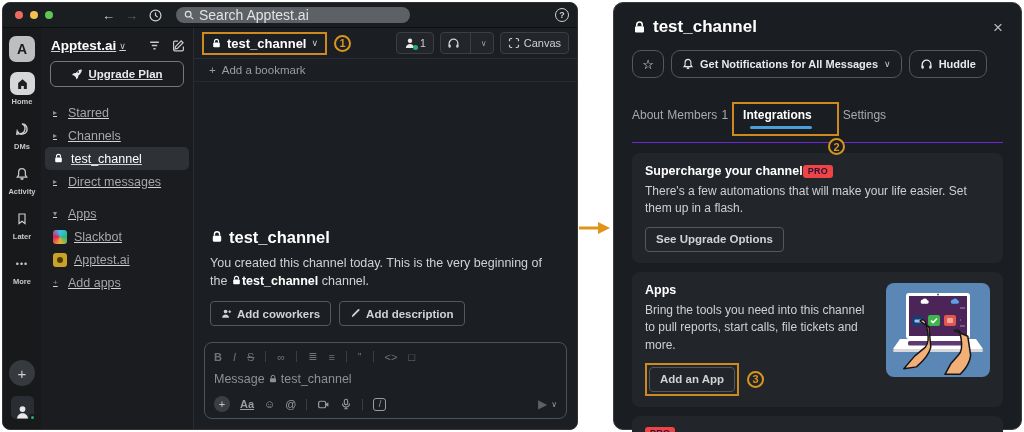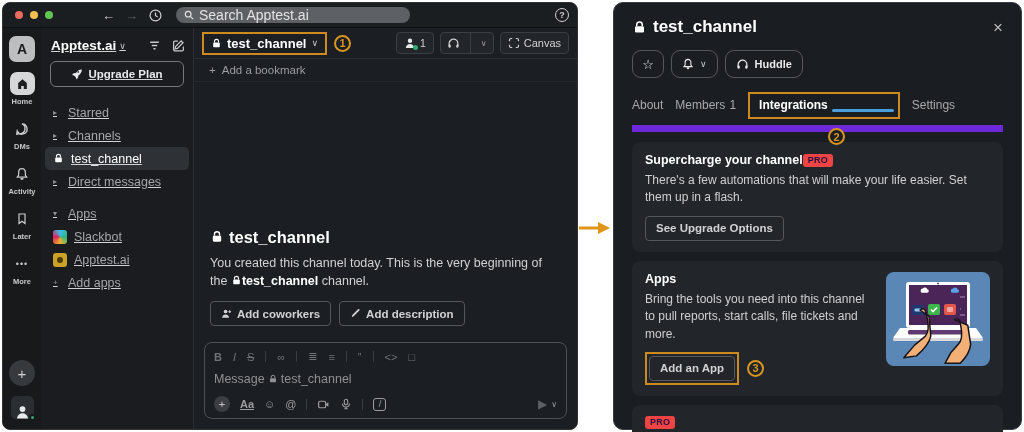--- a/index.html
+++ b/index.html
@@ -97,24 +97,24 @@
 
   
   .modal { position:absolute; left:613px; top:2px; width:409px; height:428px; background:#1a1d21; border:1px solid #3a3d42; border-radius:10px; padding:14px 18px; display:flex; flex-direction:column; }
   .modal-title-row { display:flex; align-items:center; gap:6px; }
   .modal-title { color:#ffffff; font-weight:bold; font-size:17px; }
   .modal-close { margin-left:auto; color:#b9bbbd; font-size:17px; line-height:1; }
   .modal-actions { display:flex; align-items:center; gap:7px; margin-top:13px; }
   .mbtn { height:28px; border:1px solid #565759; border-radius:9px; background:transparent; color:#e8e9ea; display:inline-flex; align-items:center; gap:6px; padding:0 10px; font-size:11px; font-weight:bold; font-family:inherit; }
   .mbtn .chev{font-weight:normal; font-size:9px; color:#c8c9cb;}
   .star-btn { width:32px; justify-content:center; padding:0; font-size:13px; font-weight:normal; }
-  .tabs { display:flex; align-items:flex-start; gap:12px; margin-top:14px; position:relative; border-bottom:7px solid #6d28d9; padding-bottom:6px; }
+  .tabs { display:flex; align-items:flex-start; gap:4px; margin-top:24px; position:relative; border-bottom:1px solid #6d28d9; padding-bottom:6px; }
   .tab { color:#a8aaad; font-size:12px; padding-top:6px; }
   .tab .tcount{ margin-left:4px; }
-  .tab-active-box { border:2px solid #cf8a1f; padding:4px 4px 5px 9px; margin-top:0; display:flex; flex-direction:row; align-items:flex-end; gap:4px; }
+  .tab-active-box { border:2px solid #cf8a1f; padding:4px 25px 5px 9px; margin-top:0; display:flex; flex-direction:column; align-items:flex-end; gap:4px; }
   .tab-active-box .tab { color:#ffffff; font-weight:bold; padding-top:0; }
   .tab-underline { width:62px; height:3px; border-radius:2px; background:#4a9eda; }
   .tabs .ann { position:absolute; left:196px; top:36px; background:#1a1d21; }
   .cards { margin-top:10px; display:flex; flex-direction:column; gap:9px; }
   .card { background:#222529; border-radius:8px; padding:11px 13px; }
   .card-title-row { display:flex; align-items:center; margin-bottom:5px; }
   .card-title { color:#ffffff; font-weight:bold; font-size:12.5px; }
   .pro-badge { background:#ef4444; color:#2b1040; font-weight:bold; font-size:9px; border-radius:3px; padding:1.5px 5px; letter-spacing:.3px; }
   .card-body { color:#cfd0d2; font-size:12px; line-height:1.45; }
   .card-btn-row { margin-top:9px; display:flex; align-items:center; gap:8px; }
@@ -445,20 +445,21 @@
     <button class="mbtn star-btn">
       <span>☆</span>
     </button>
     <button class="mbtn">
       <span class="ic">
         <svg width="12" height="12" viewBox="0 0 12 12" fill="none" stroke="currentColor" stroke-width="1.1">
             <path d="M6 1.4C4.2 1.4 3.1 2.8 3.1 4.5V7L2 8.6h8L8.9 7V4.5C8.9 2.8 7.8 1.4 6 1.4z"></path>
             <path d="M5 9.6a1 1 0 002 0" fill="currentColor"></path>
           </svg>
       </span>
+      <span>Get Notifications for All Messages</span>
       <span class="chev">∨</span>
     </button>
     <button class="mbtn">
       <span class="ic">
         <svg width="13" height="13" viewBox="0 0 12 12">
             <path d="M2 8.5V6a4 4 0 018 0v2.5" fill="none" stroke="currentColor" stroke-width="1.2"></path>
             <rect x="1.4" y="7" width="2.1" height="3" rx="1" fill="currentColor"></rect>
             <rect x="8.5" y="7" width="2.1" height="3" rx="1" fill="currentColor"></rect>
           </svg>
       </span>

